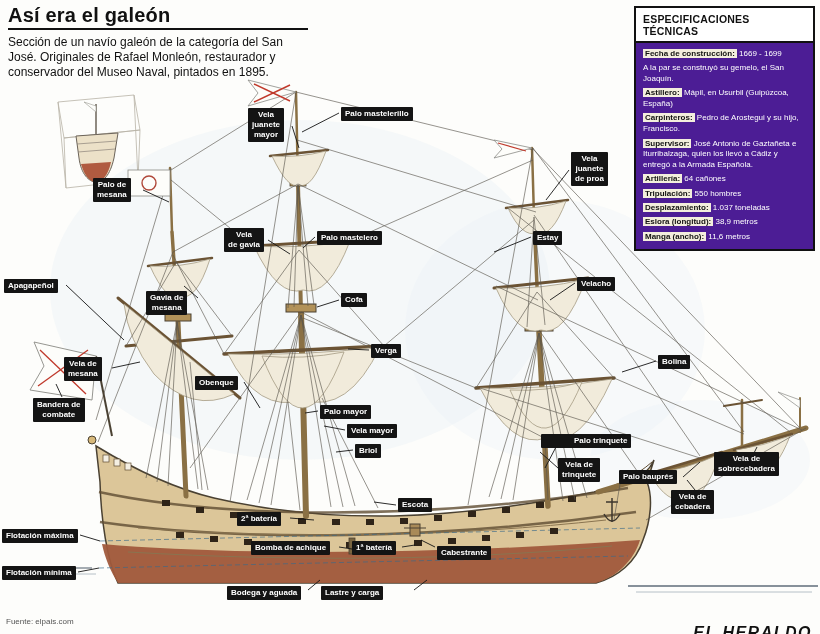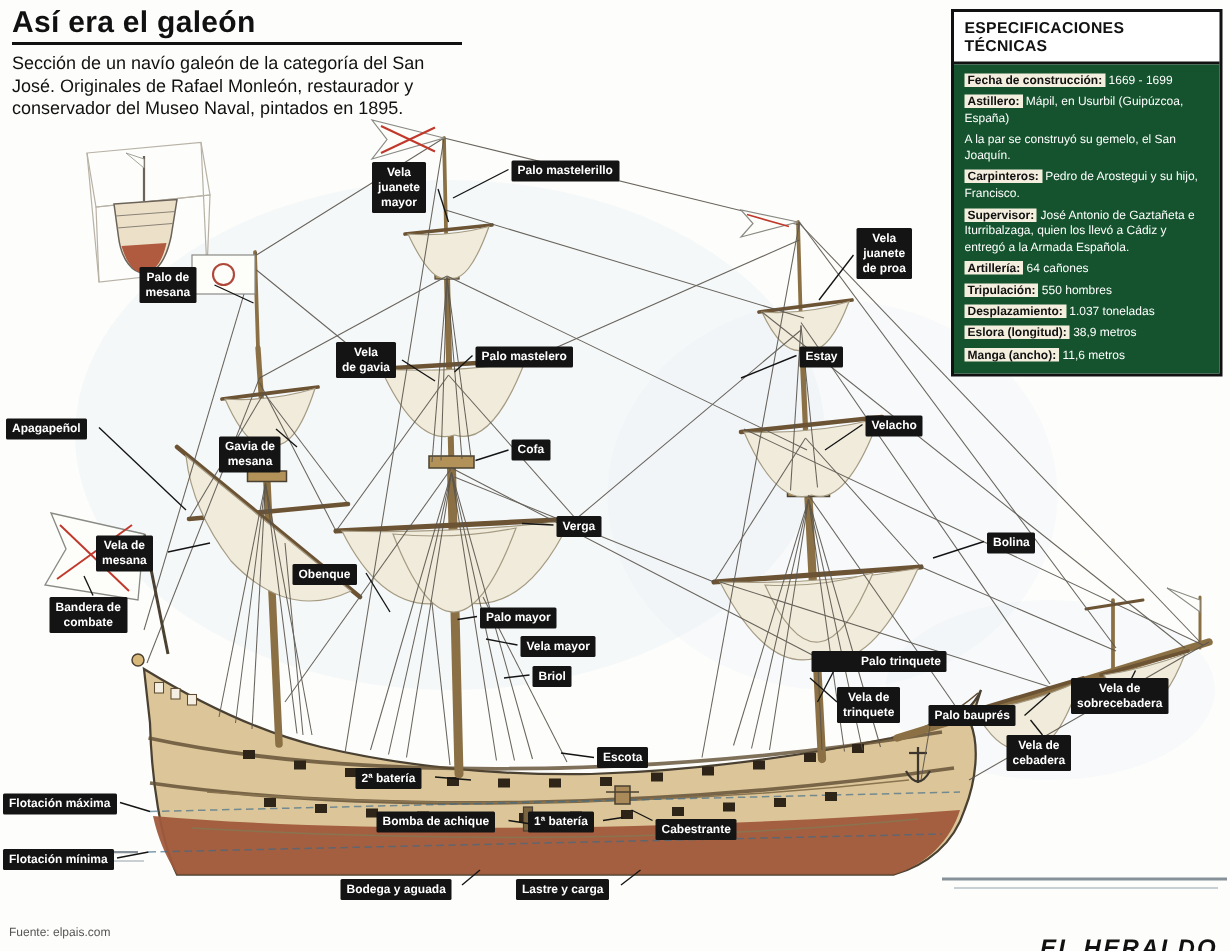--- a/index.html
+++ b/index.html
@@ -8,21 +8,21 @@
   #ship-svg{position:absolute;left:0;top:0;width:820px;height:634px;}
   .label-layer{position:absolute;left:0;top:0;width:820px;height:472px;pointer-events:none;}
   .ship-label{position:absolute;background:#141414;color:#fff;font-size:8px;font-weight:bold;
               line-height:1.25;padding:2px 4px;white-space:pre-line;text-align:center;border-radius:1px;}
   .header{position:absolute;left:8px;top:4px;width:300px;}
   .page-title{margin:0;font-size:20px;font-weight:bold;letter-spacing:.2px;
               border-bottom:2.5px solid #111;padding-bottom:1px;}
   .page-subtitle{margin:5px 0 0;font-size:12px;line-height:1.25;}
   .spec-box{position:absolute;left:634px;top:6px;width:181px;border:2px solid #111;background:#fff;box-sizing:border-box;}
   .spec-header{font-size:10.5px;font-weight:bold;padding:5px 7px 4px;border-bottom:2px solid #111;letter-spacing:.2px;}
-  .spec-body{background:#14532d;padding:6px 7px 7px;}
+  .spec-body{background:#4c1d95;padding:6px 7px 7px;}
   .spec-row{margin:0 0 3.5px;font-size:8px;line-height:1.35;color:#fff;}
   .spec-row:last-child{margin-bottom:0;}
   .spec-label{background:#f3eedd;color:#111;font-weight:bold;padding:0 2px;}
   .footer-source{position:absolute;left:6px;top:617px;font-size:8px;color:#555;}
   .footer-brand{position:absolute;right:8px;top:624px;font-size:16px;font-weight:bold;letter-spacing:1.5px;color:#111;font-style:italic;}
 </style>
 </head>
 <body>
 
 <div id="page">
@@ -322,34 +322,34 @@
       <div class="ship-label" style="left: 671px; top: 490px;">Vela de
 cebadera</div>
       <div class="ship-label" style="left: 398px; top: 498px;">Escota</div>
       <div class="ship-label" style="left: 237px; top: 512px;">2ª batería</div>
       <div class="ship-label" style="left: 2px; top: 529px;">Flotación máxima</div>
       <div class="ship-label" style="left: 251px; top: 541px;">Bomba de achique</div>
       <div class="ship-label" style="left: 352px; top: 541px;">1ª batería</div>
       <div class="ship-label" style="left: 437px; top: 546px;">Cabestrante</div>
       <div class="ship-label" style="left: 2px; top: 566px;">Flotación mínima</div>
       <div class="ship-label" style="left: 227px; top: 586px;">Bodega y aguada</div>
-      <div class="ship-label" style="left: 344px; top: 586px;">Lastre y carga</div>
+      <div class="ship-label" style="left: 321px; top: 586px;">Lastre y carga</div>
     </div>
 
   <div class="header">
     <h1 class="page-title">Así era el galeón</h1>
     <p class="page-subtitle">Sección de un navío galeón de la categoría del San José. Originales de Rafael Monleón, restaurador y conservador del Museo Naval, pintados en 1895.</p>
   </div>
 
   <div class="spec-box">
     <div class="spec-header">ESPECIFICACIONES TÉCNICAS</div>
     <div class="spec-body">
         <p class="spec-row"><span class="spec-label">Fecha de construcción:</span>&nbsp;<span class="spec-value">1669 - 1699</span></p>
+        <p class="spec-row"><span class="spec-value">A la par se construyó su gemelo, el San Joaquín.</span></p>
         <p class="spec-row"><span class="spec-label">Astillero:</span>&nbsp;<span class="spec-value">Mápil, en Usurbil (Guipúzcoa, España)</span></p>
-        <p class="spec-row"><span class="spec-value">A la par se construyó su gemelo, el San Joaquín.</span></p>
         <p class="spec-row"><span class="spec-label">Carpinteros:</span>&nbsp;<span class="spec-value">Pedro de Arostegui y su hijo, Francisco.</span></p>
         <p class="spec-row"><span class="spec-label">Supervisor:</span>&nbsp;<span class="spec-value">José Antonio de Gaztañeta e Iturribalzaga, quien los llevó a Cádiz y entregó a la Armada Española.</span></p>
         <p class="spec-row"><span class="spec-label">Artillería:</span>&nbsp;<span class="spec-value">64 cañones</span></p>
         <p class="spec-row"><span class="spec-label">Tripulación:</span>&nbsp;<span class="spec-value">550 hombres</span></p>
         <p class="spec-row"><span class="spec-label">Desplazamiento:</span>&nbsp;<span class="spec-value">1.037 toneladas</span></p>
         <p class="spec-row"><span class="spec-label">Eslora (longitud):</span>&nbsp;<span class="spec-value">38,9 metros</span></p>
         <p class="spec-row"><span class="spec-label">Manga (ancho):</span>&nbsp;<span class="spec-value">11,6 metros</span></p>
       </div>
   </div>
 

